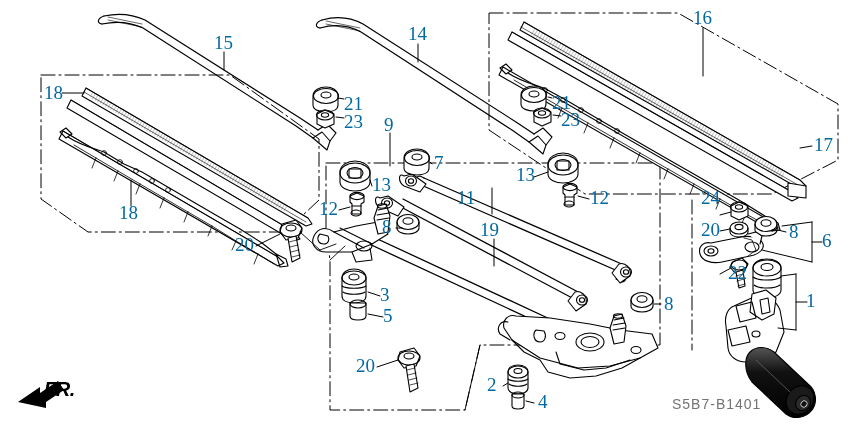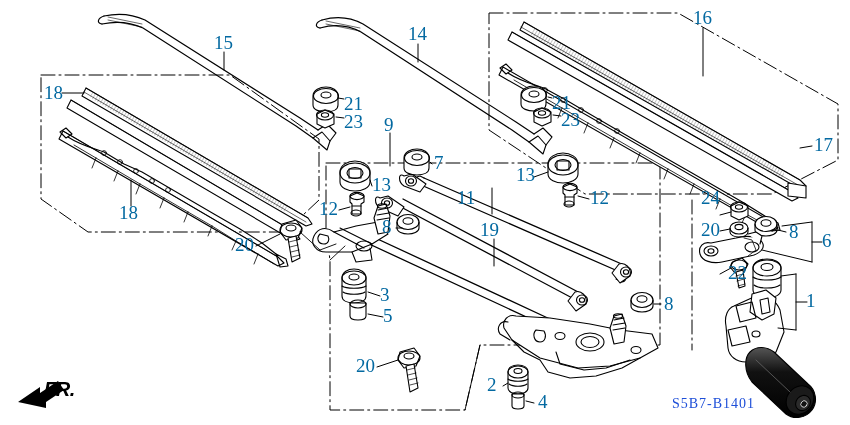--- a/index.html
+++ b/index.html
@@ -4,22 +4,22 @@
 <title>Parts Diagram</title>
 <style>
   html,body{margin:0;padding:0;background:#ffffff;}
   body{width:850px;height:425px;overflow:hidden;
        font-family:"Liberation Serif", serif;}
   #sheet{position:relative;width:850px;height:425px;background:#fff;}
   #art{position:absolute;left:0;top:0;width:850px;height:425px;}
   .lbl{position:absolute;font-family:"Liberation Serif", serif;
        font-size:19px;color:#0369a1;line-height:1;white-space:nowrap;
        letter-spacing:0px;}
-  .code{position:absolute;font-family:Liberation Serif, serif;
-        font-size:14px;letter-spacing:1.0px;color:#1d4ed8;white-space:nowrap;}
+  .code{position:absolute;font-family:Liberation Sans, sans-serif;
+        font-size:14px;letter-spacing:1.0px;color:#737373;white-space:nowrap;}
   .fr{position:absolute;font-family:"Liberation Sans", sans-serif;
       font-size:20px;font-weight:bold;font-style:italic;color:#000;
       letter-spacing:-0.5px;}
 </style>
 </head>
 <body>
 
 <div id="sheet">
 
   <svg id="art" viewBox="0 0 850 425" xmlns="http://www.w3.org/2000/svg">

